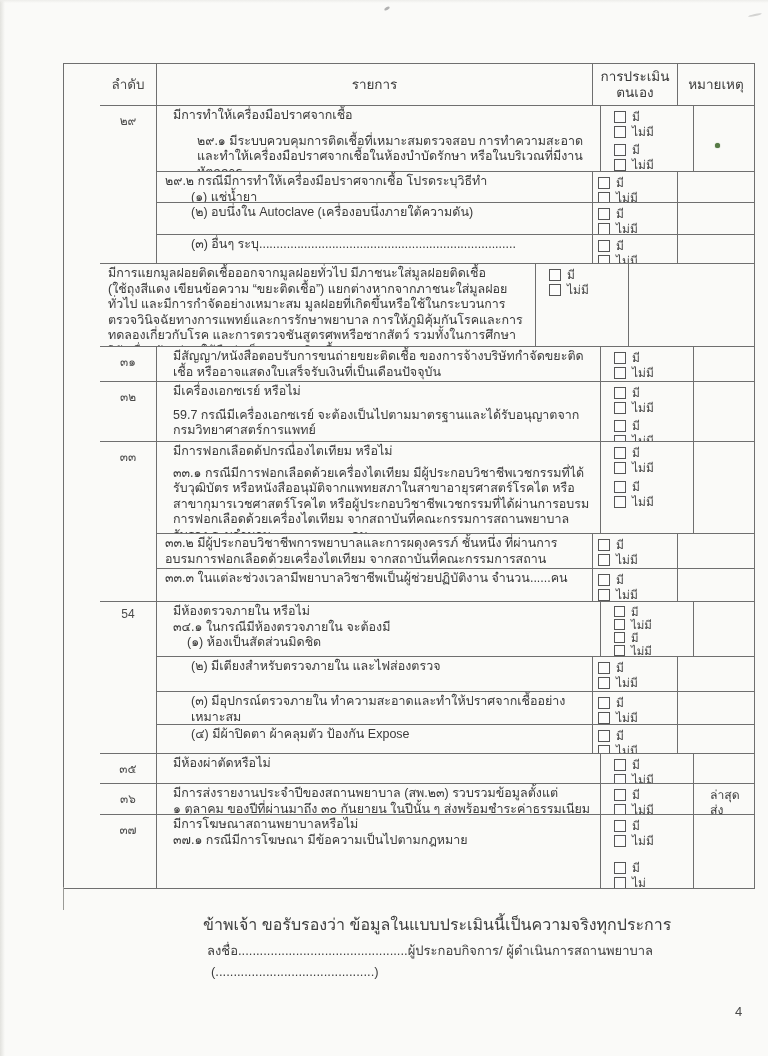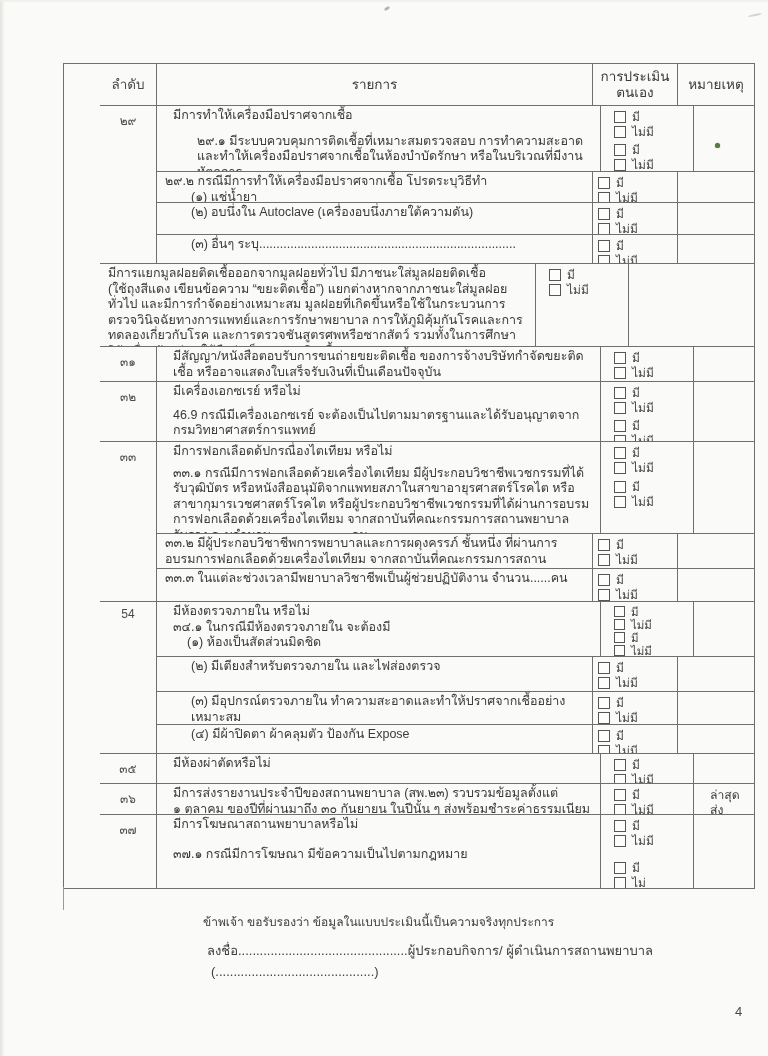--- a/index.html
+++ b/index.html
@@ -38,42 +38,42 @@
     font-size:12px;padding-top:5px;flex:none;color:#4a4a4a;}
   .item{width:436px;border-right:1px solid var(--line);
     padding:2px 6px 0 8px;font-size:12.5px;line-height:15.5px;flex:none;overflow:hidden;}
   .assess{width:85px;border-right:1px solid var(--line);
     padding:3px 0 0 5px;flex:none;overflow:hidden;}
   .remark{flex:1;font-size:12.2px;line-height:14.5px;padding:4px 4px 0 8px;position:relative;overflow:hidden;}
   .item p{margin:0;}
   .item p.mt10{margin-top:10px;margin-left:24px;}
   .item p.mt8{margin-top:8px;}
   .item p.mt6{margin-top:6px;}
-  .item p.mt14{margin-top:14px;}
+  .item p.mt14{}
   .item p.ind{padding-left:26px;}
   .item p.ind-sm{padding-left:14px;}
 
   .cb{display:flex;align-items:center;height:15px;font-size:12px;color:#454545;}
   .cb .box{width:10px;height:10px;border:1px solid #565656;margin-right:6px;flex:none;background:#fdfdfc;}
   .cb.g3{margin-top:3px;}
   .cb.g4{margin-top:4px;}
   .cb.g12{margin-top:12px;}
   .assess.tight .cb{height:13px;font-size:11.5px;}
   .assess.tight .cb .box{width:9px;height:9px;}
 
   .hdr{display:flex;height:41px;}
   .hdr .c{display:flex;flex-direction:column;align-items:center;justify-content:center;
     font-size:13.5px;line-height:16px;padding:0;}
   .hdr .item{font-size:13.5px;}
   .gdot{position:absolute;left:13px;top:37px;width:5px;height:5px;border-radius:50%;
     background:#567a46;box-shadow:0 0 1px #567a46;}
   .tail{position:absolute;left:63px;top:887px;width:1px;height:23px;background:#9a9a96;}
 
   .footer-line{position:absolute;font-size:13px;color:#3d3d3d;white-space:nowrap;}
-  .f-certify{left:203px;top:912px;font-size:12px;}
+  .f-certify{left:203px;top:912px;font-size:16px;}
   .f-sign{left:207px;top:940px;}
   .f-name{left:211px;top:964px;}
   .page-num{position:absolute;left:735px;top:1004px;font-size:13px;color:#4a4a4a;}
 </style>
 </head>
 <body>
 
 <div class="edge-left"></div>
 <div class="edge-top"></div>
 <div class="speck s1"></div>
@@ -208,21 +208,21 @@
           <span>ไม่มี</span>
         </div>
     </div>
     <div class="c remark"></div>
   </div>
 
   <div class="row full" style="height:60px">
     <div class="c num">๓๒</div>
     <div class="c item">
       <p>มีเครื่องเอกซเรย์  หรือไม่</p>
-      <p class="mt8">46.9 กรณีมีเครื่องเอกซเรย์  จะต้องเป็นไปตามมาตรฐานและได้รับอนุญาตจากกรมวิทยาศาสตร์การแพทย์</p>
+      <p class="mt8">59.7 กรณีมีเครื่องเอกซเรย์  จะต้องเป็นไปตามมาตรฐานและได้รับอนุญาตจากกรมวิทยาศาสตร์การแพทย์</p>
     </div>
     <div class="c assess">
       <div class="cb">
           <span class="box"></span>
           <span>มี</span>
         </div>
       <div class="cb">
           <span class="box"></span>
           <span>ไม่มี</span>
         </div>

